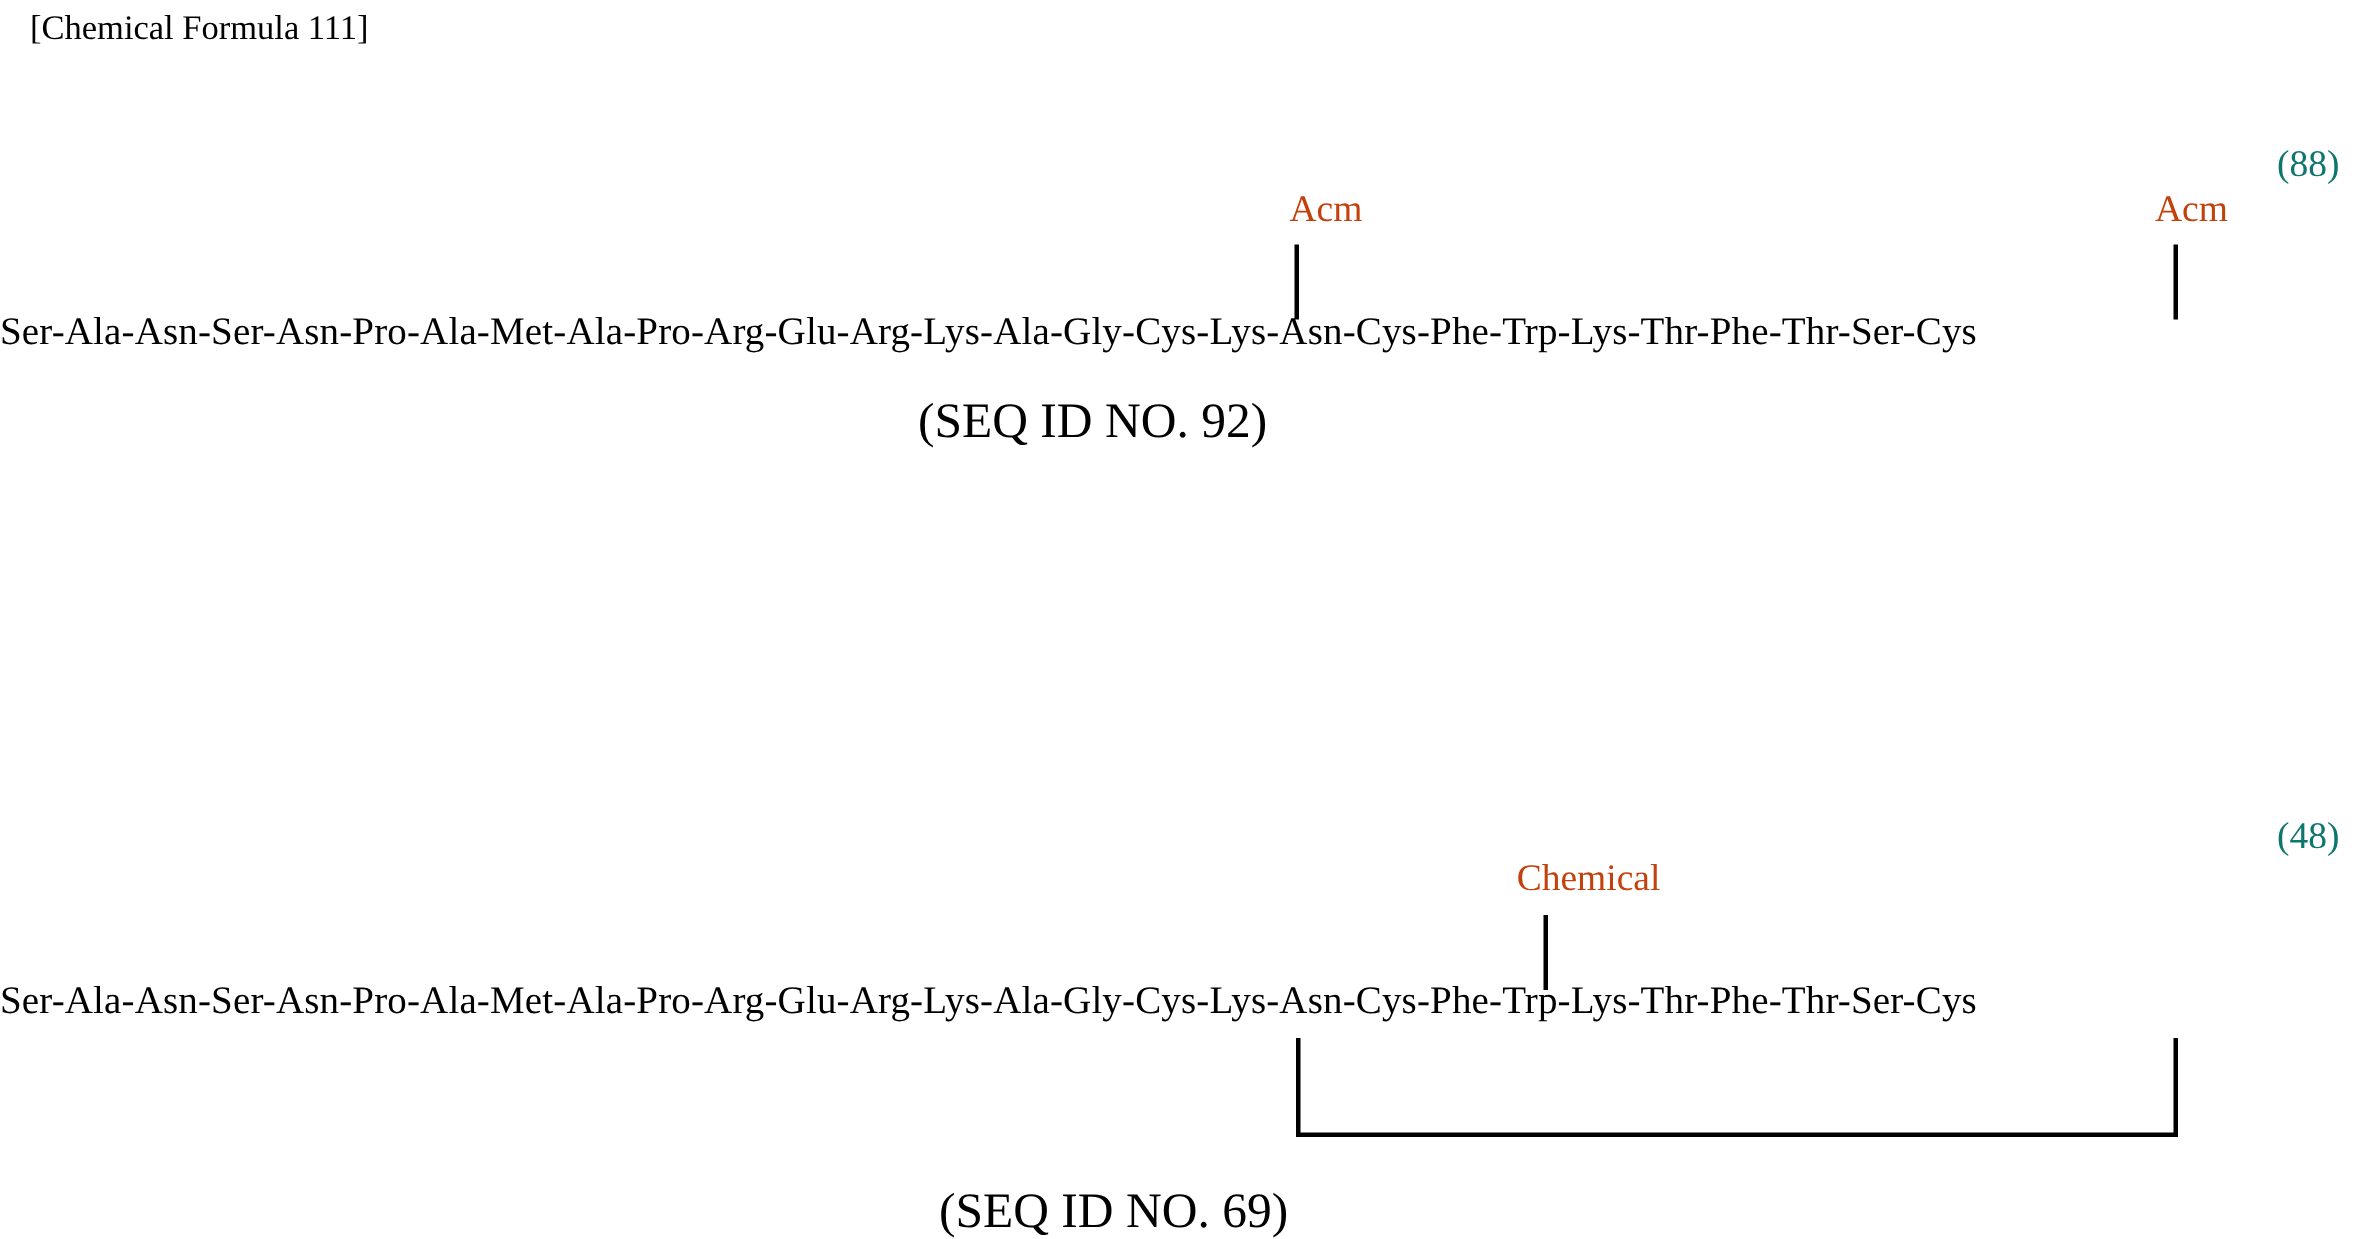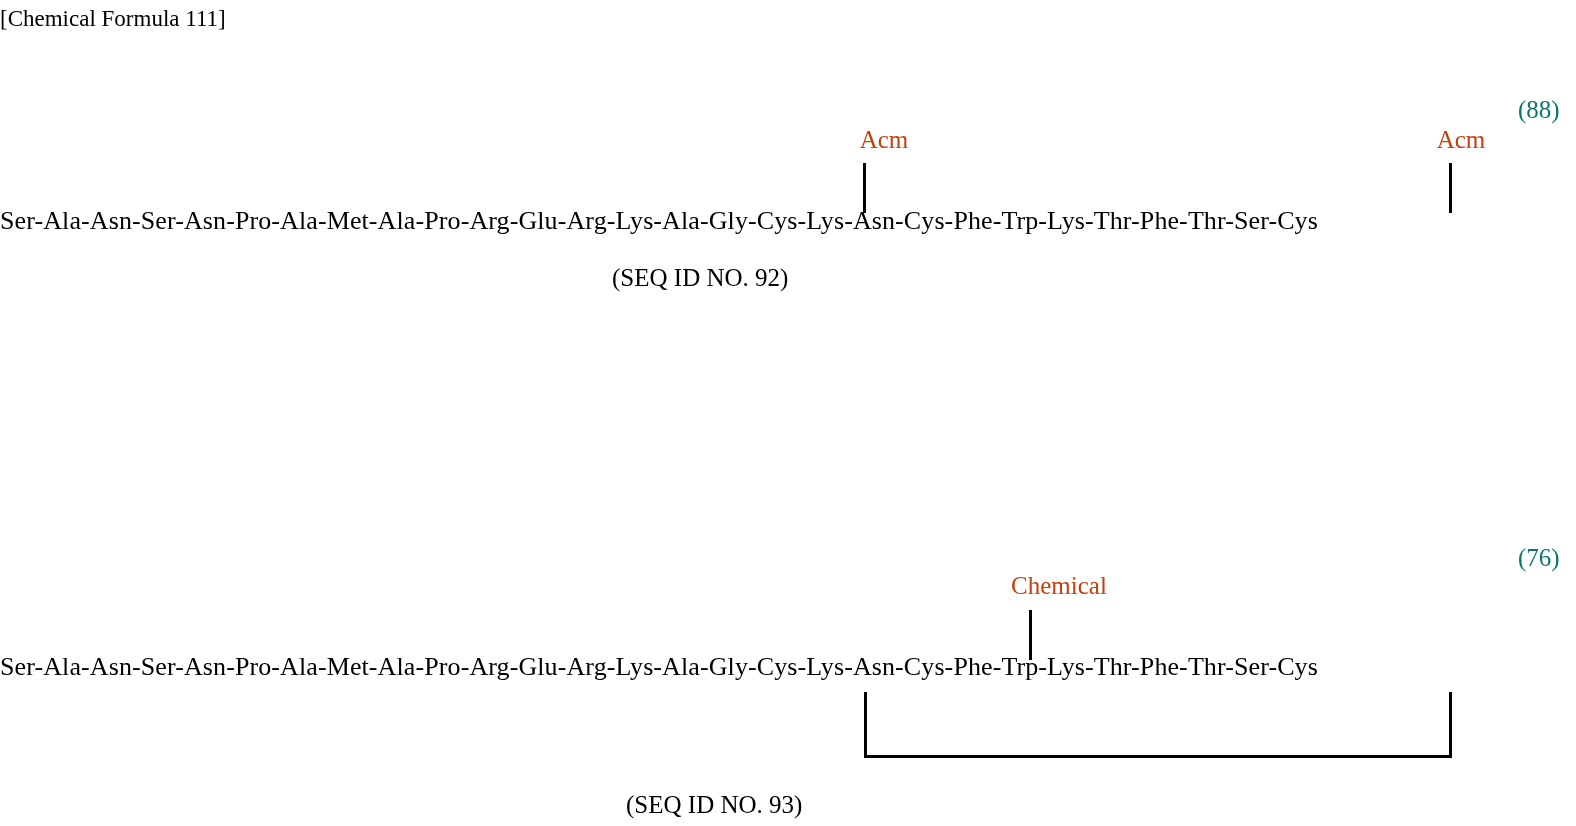--- a/index.html
+++ b/index.html
@@ -47,61 +47,61 @@
     color: #c2410c;
     transform: translateX(-50%);
   }
   .connector {
     position: absolute;
     width: 3px;
     background: #000000;
   }
   .seq-caption {
     position: absolute;
-    font-size: 25px;
+    font-size: 33px;
     line-height: 1;
     white-space: nowrap;
     color: #000;
   }
   .bridge {
     position: absolute;
     border-left: 3px solid #000000;
     border-right: 3px solid #000000;
     border-bottom: 3px solid #000000;
     border-top: 0;
     box-sizing: border-box;
   }
 </style>
 </head>
 <body>
 
 <div class="page">
 
-  <div class="formula-header" style="left:0px; top:7px;">[Chemical Formula 111]</div>
+  <div class="formula-header" style="left:0px; top:7px;padding-left:20px;">[Chemical Formula 111]</div>
 
   <div class="eq-number" style="left:1518px; top:97px;">(88)</div>
 
   <div class="modifier-label" style="left:884px; top:127px;">Acm</div>
 
   <div class="connector" style="left:863px; top:163px; height:50px;"></div>
 
   <div class="modifier-label" style="left:1461px; top:127px;">Acm</div>
 
   <div class="connector" style="left:1449px; top:163px; height:50px;"></div>
 
   <div class="sequence" style="left:0px; top:208px;">Ser-Ala-Asn-Ser-Asn-Pro-Ala-Met-Ala-Pro-Arg-Glu-Arg-Lys-Ala-Gly-Cys-Lys-Asn-Cys-Phe-Trp-Lys-Thr-Phe-Thr-Ser-Cys</div>
 
   <div class="seq-caption" style="left:612px; top:265px;">(SEQ ID NO. 92)</div>
 
 
-  <div class="eq-number" style="left:1518px; top:545px;">(76)</div>
+  <div class="eq-number" style="left:1518px; top:545px;">(48)</div>
 
   <div class="modifier-label" style="left:1059px; top:573px;">Chemical</div>
 
   <div class="connector" style="left:1029px; top:610px; height:50px;"></div>
 
   <div class="sequence" style="left:0px; top:654px;">Ser-Ala-Asn-Ser-Asn-Pro-Ala-Met-Ala-Pro-Arg-Glu-Arg-Lys-Ala-Gly-Cys-Lys-Asn-Cys-Phe-Trp-Lys-Thr-Phe-Thr-Ser-Cys</div>
 
   <div class="bridge" style="left:864px; top:692px; width:588px; height:66px;"></div>
 
-  <div class="seq-caption" style="left:626px; top:792px;">(SEQ ID NO. 93)</div>
+  <div class="seq-caption" style="left:626px; top:792px;">(SEQ ID NO. 69)</div>
 
 </div>
 
 </body></html>

